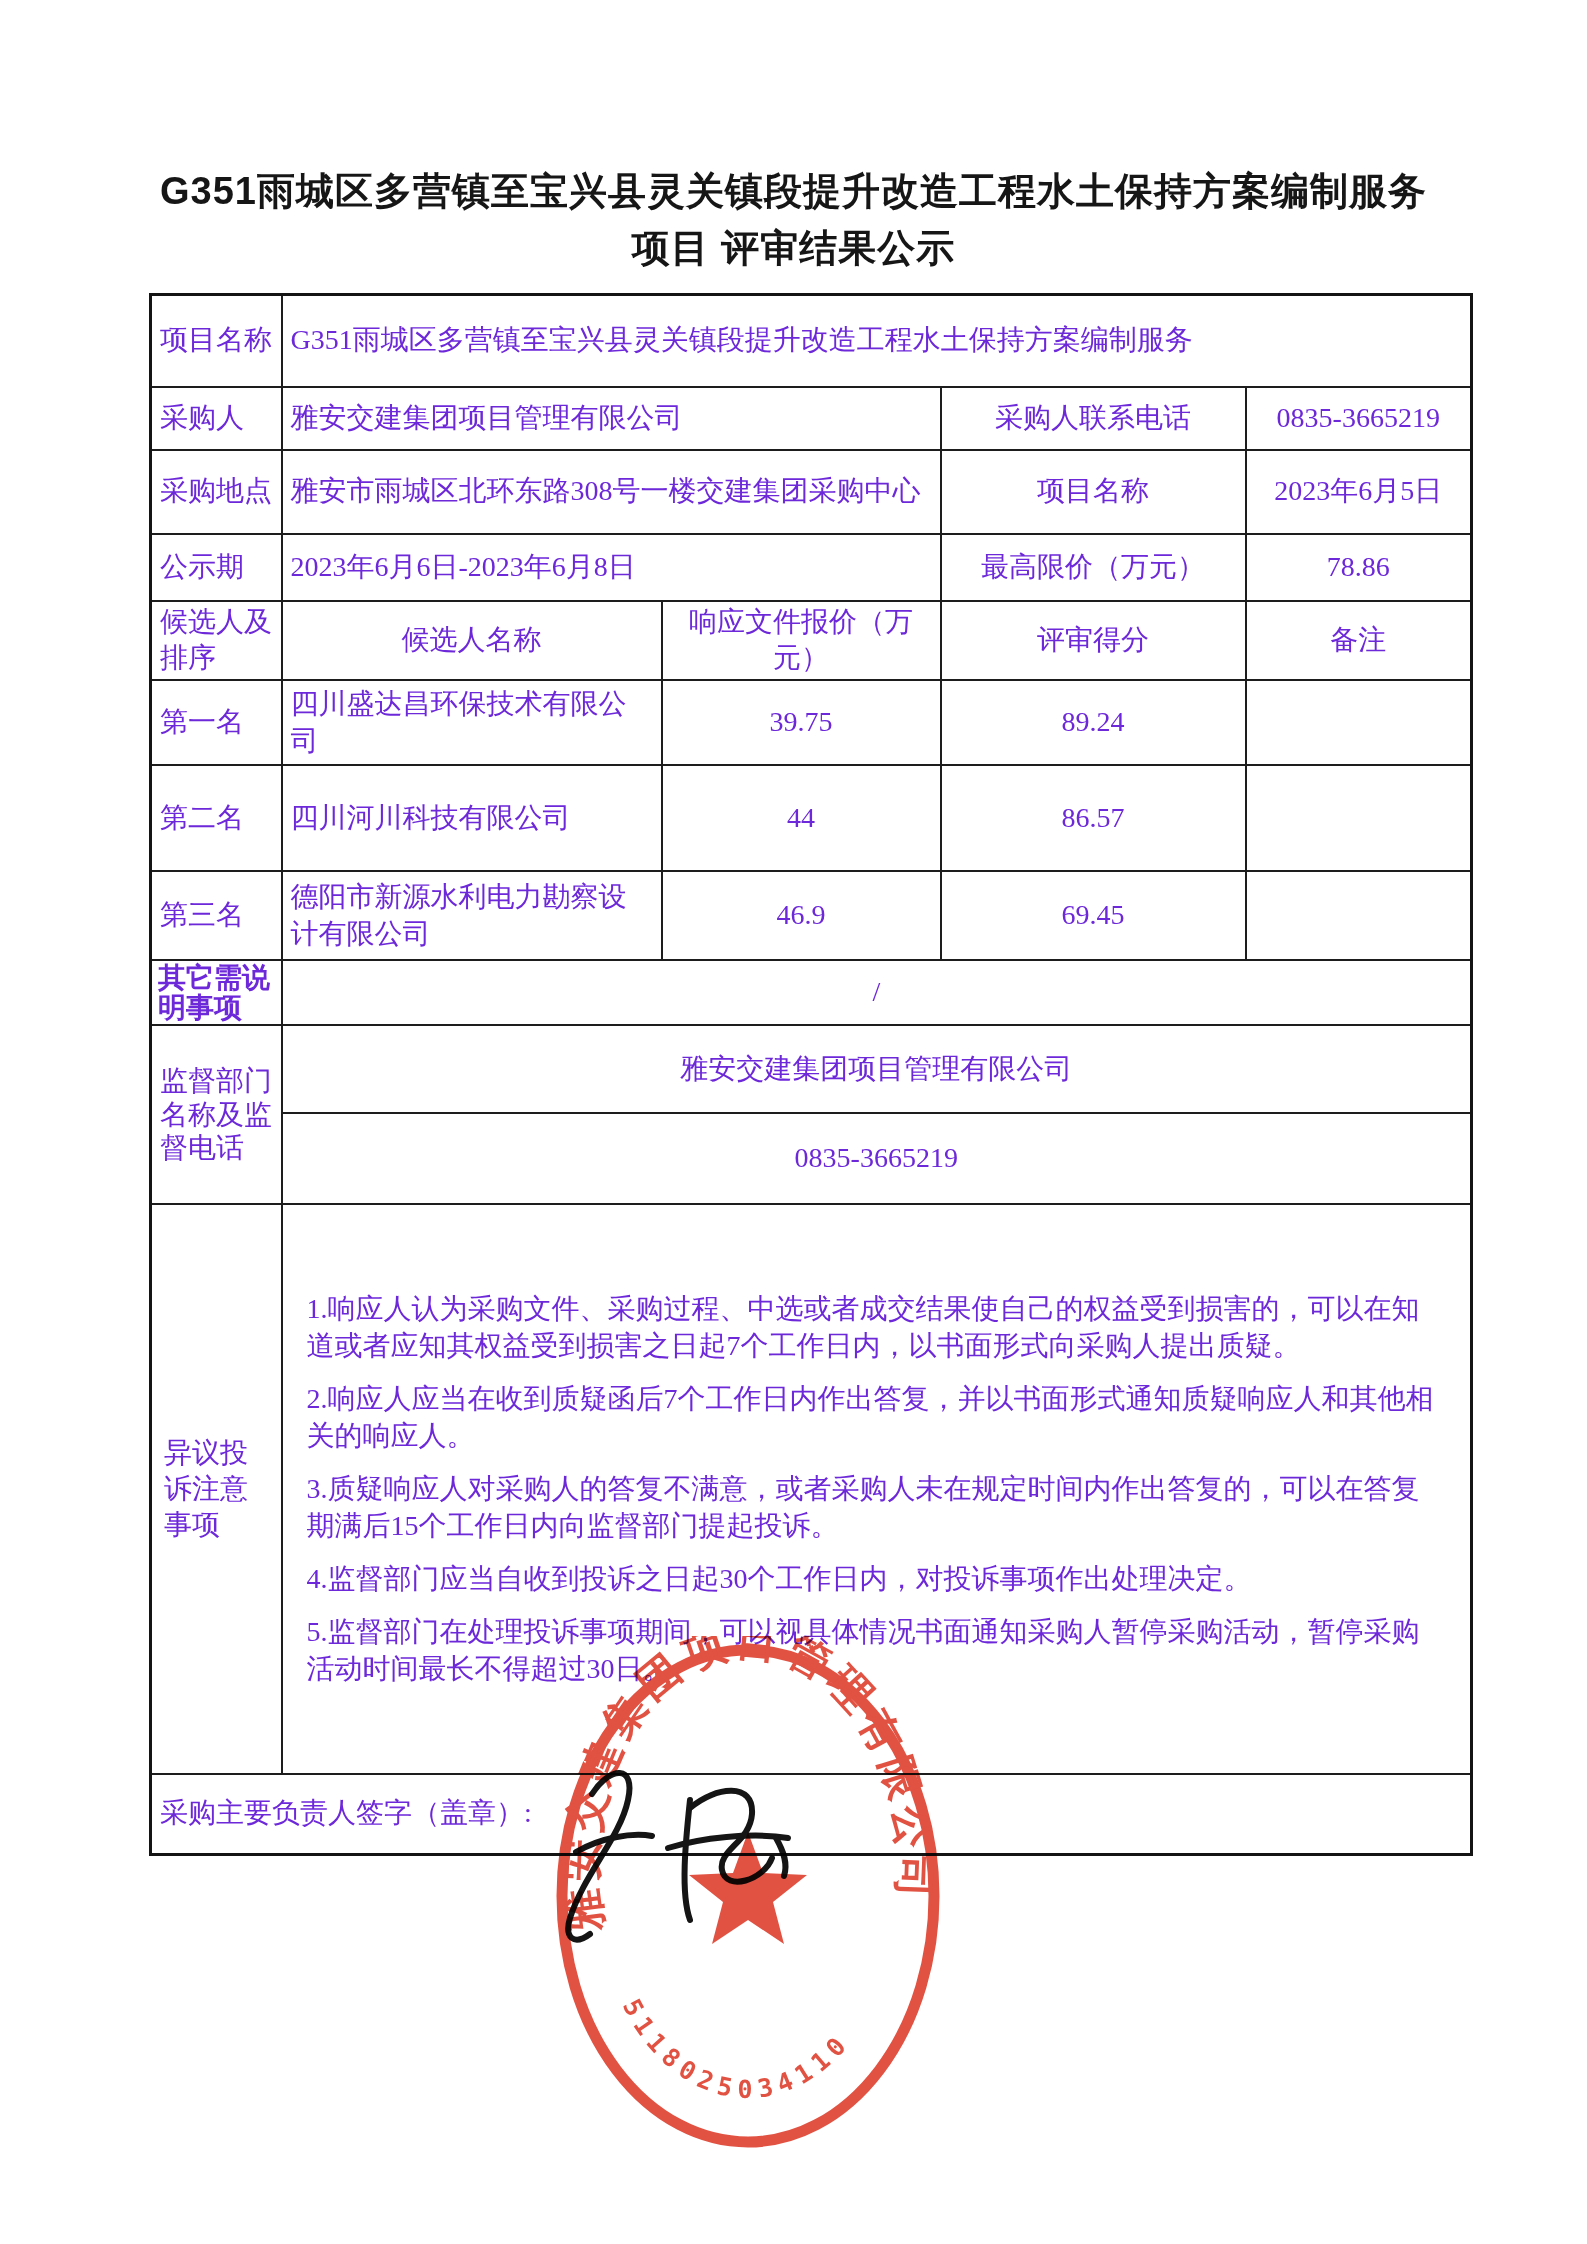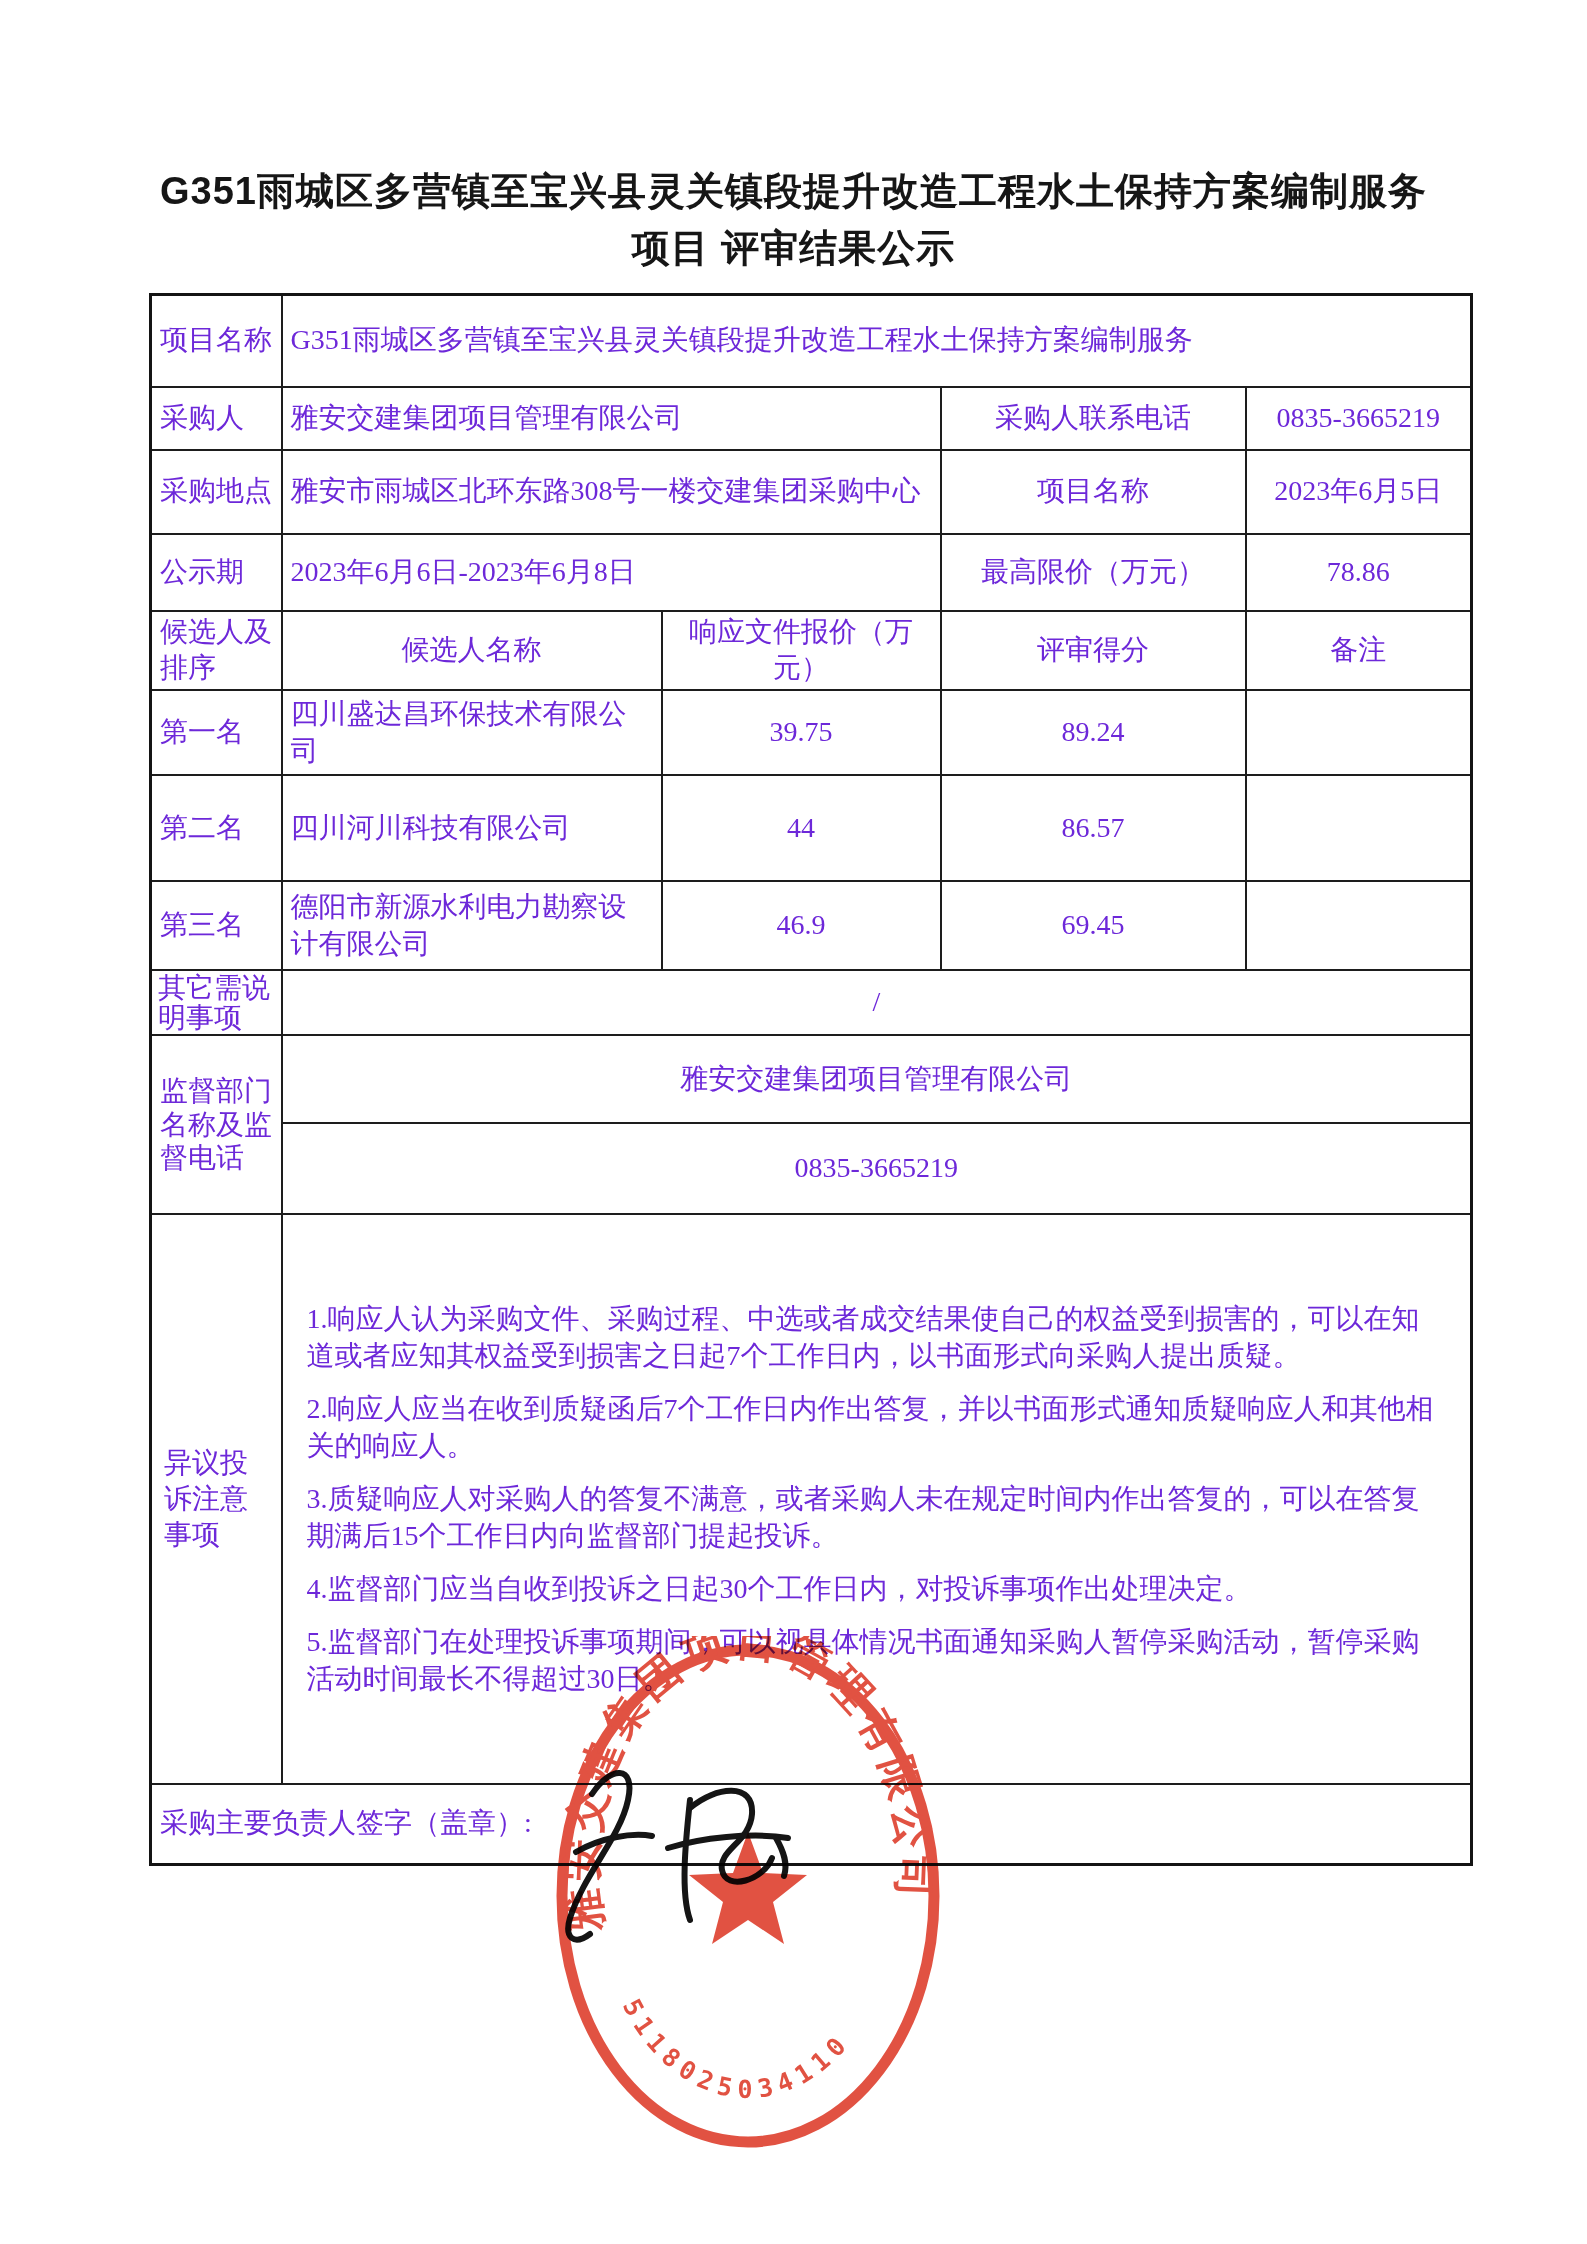--- a/index.html
+++ b/index.html
@@ -34,21 +34,21 @@
   table.result td{
     border:2px solid #1d1d1d;
     vertical-align:middle;
     padding:2px 8px;
     line-height:1.32;
     overflow:hidden;
   }
   table.result{border:3px solid #141414;}
   .c-center{text-align:center;}
   .c-left{text-align:left;}
-  .r1{height:92px;} .r2{height:63px;} .r3{height:84px;} .r4{height:77px;}
+  .r1{height:92px;} .r2{height:63px;} .r3{height:84px;} .r4{height:67px;}
   .r5{height:72px;} .r6{height:85px;} .r7{height:106px;border-radius:22px;} .r8{height:89px;padding-left:7px;}
   .r9{height:62px;} .r10{height:88px;} .r11{height:91px;} .r12{height:570px;}
   .r13{height:80px;}
   td.hdr-pad{padding:2px 16px;}
   .objection-cell{
     vertical-align:middle;
     line-height:1.46;
   }
   .objection-cell .item{margin:16px;}
   .sig-label{padding-left:10px;}
@@ -140,21 +140,21 @@
 
     <tr class="r8">
       <td class="c-left">第三名</td>
       <td class="c-left">德阳市新源水利电力勘察设计有限公司</td>
       <td class="c-center">46.9</td>
       <td class="c-center">69.45</td>
       <td class="c-center"></td>
     </tr>
 
     <tr class="r9">
-      <td class="c-left" style="padding:2px 6px;line-height:1.05;">其它需说明事项</td>
+      <td class="c-left" style="padding:2px 6px;line-height:1.05;font-weight:bold;">其它需说明事项</td>
       <td colspan="4" class="c-center">/</td>
     </tr>
 
     <tr class="r10">
       <td rowspan="2" class="c-left" style="line-height:1.2;">监督部门名称及监督电话</td>
       <td colspan="4" class="c-center">雅安交建集团项目管理有限公司</td>
     </tr>
     <tr class="r11">
       <td colspan="4" class="c-center">0835-3665219</td>
     </tr>

